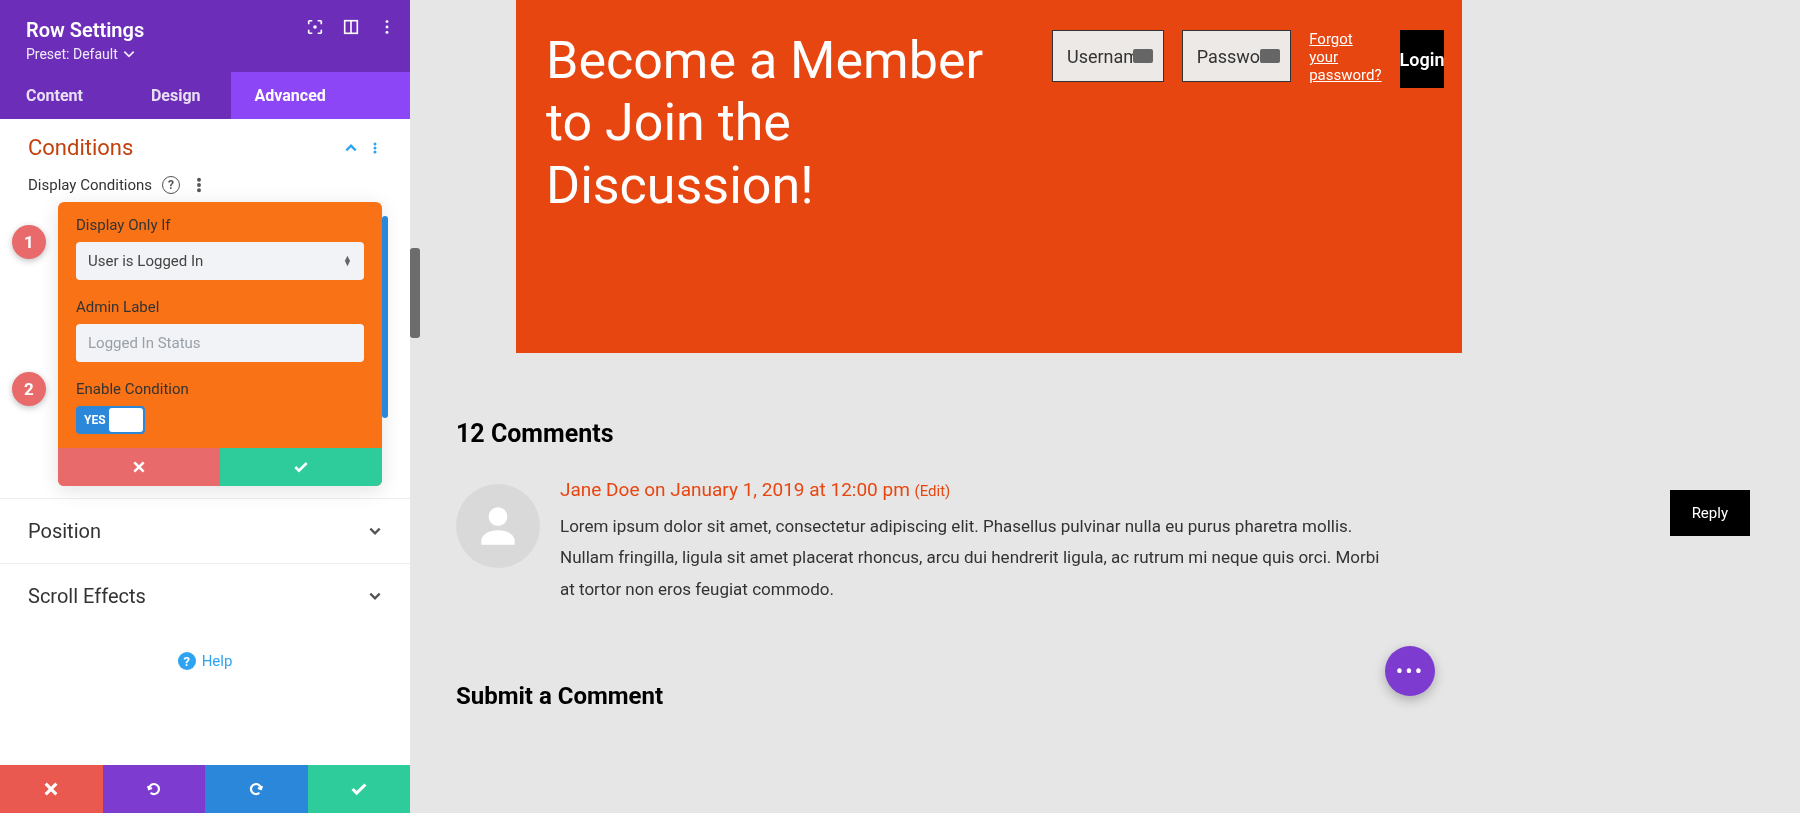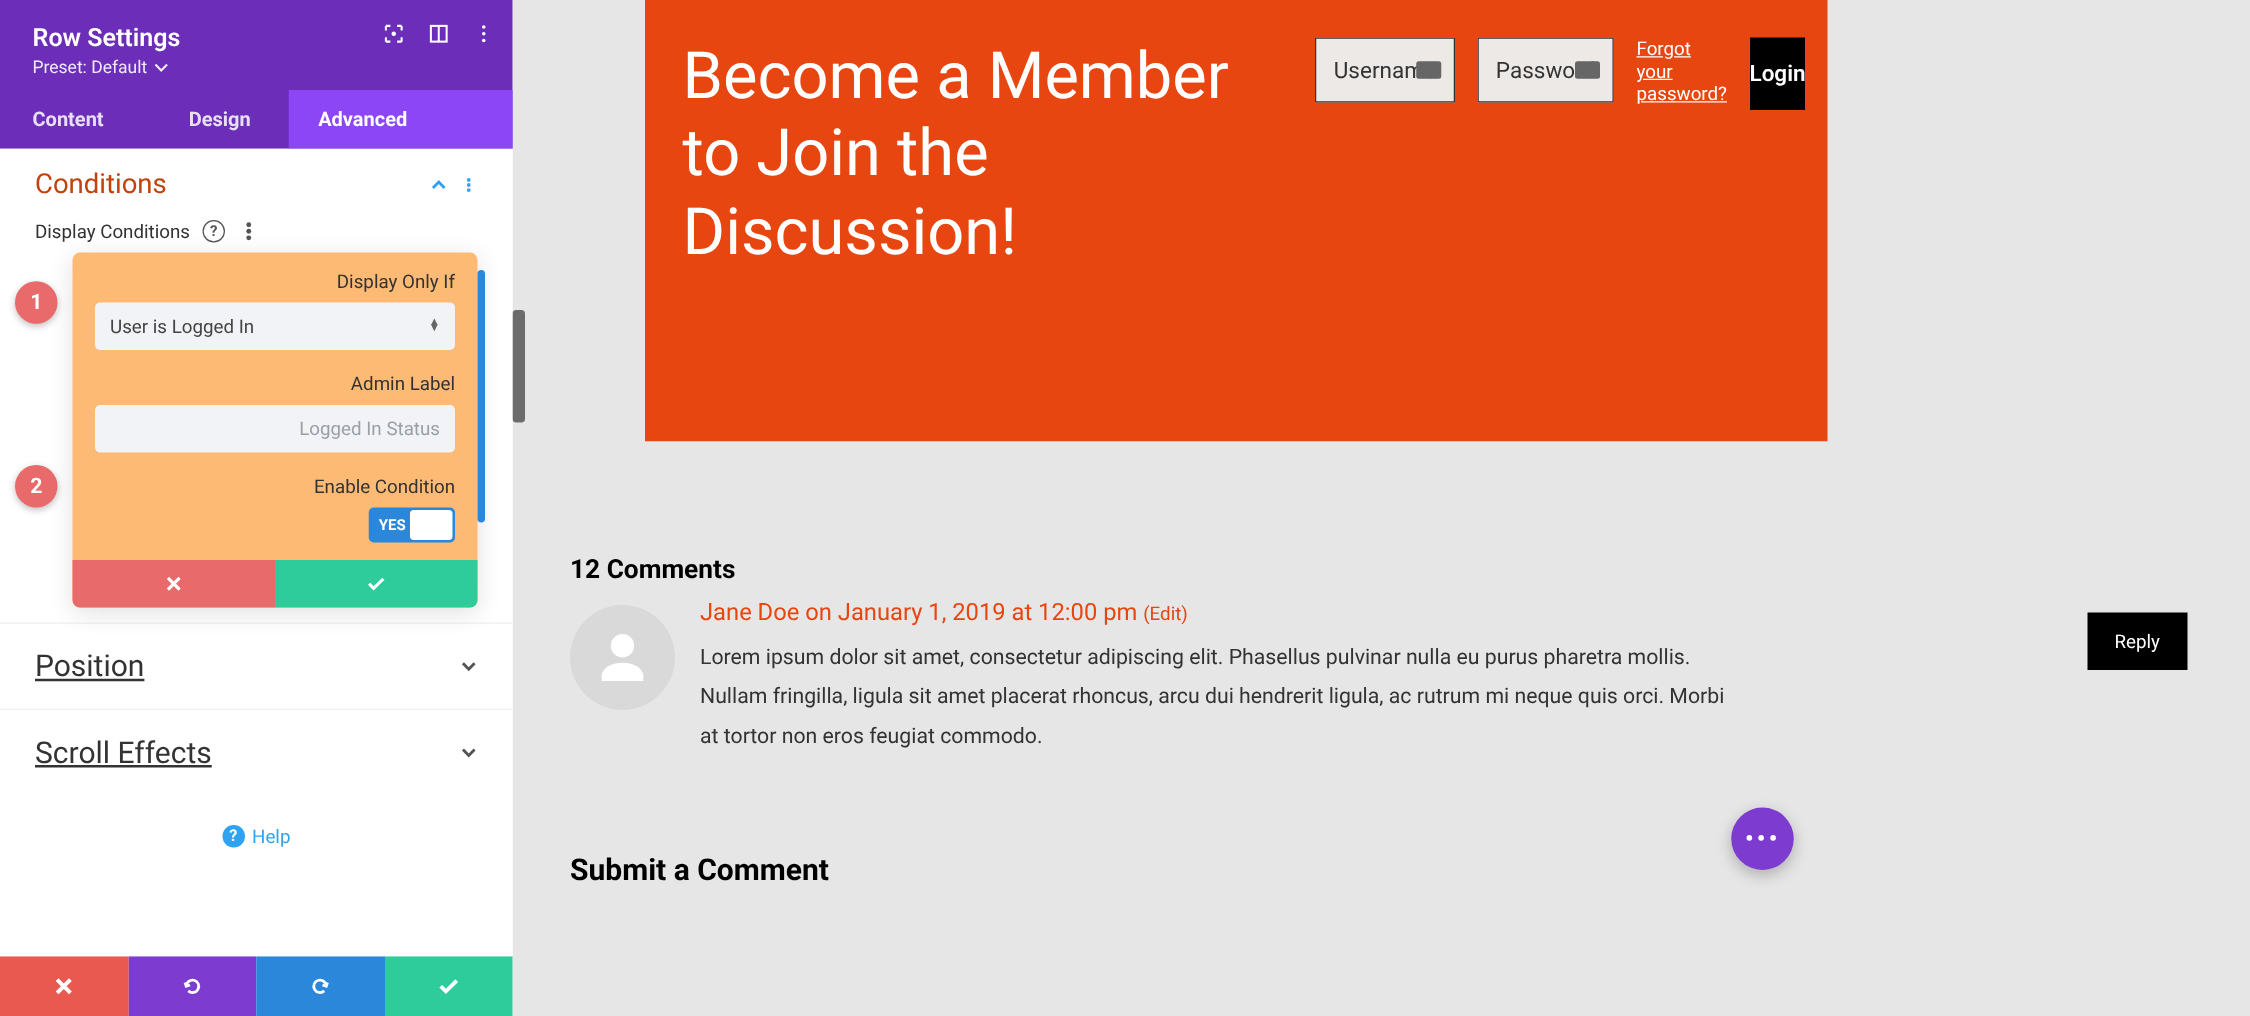--- a/index.html
+++ b/index.html
@@ -18,31 +18,31 @@
 .tab { flex: none; padding: 14px 24px; color: #fff; font-size: 16px; font-weight: 700; cursor: pointer; opacity: .85; }
 .tab:nth-child(1){ padding-left:26px; padding-right:38px; }
 .tab:nth-child(2){ padding-left:30px; padding-right:30px; }
 .tab.active { background: #8c46f5; opacity: 1; flex:1; }
 
 .panel-body { flex: 1; overflow: visible; background: #fff; position:relative; }
 
 .section { padding: 16px 28px 12px; }
 .section-head { display: flex; align-items: center; justify-content: space-between; cursor: pointer; }
 .section-title-open { color: #c2410c; font-size: 22px; }
-.section-title-closed { color: #333; font-size: 24px; text-decoration: underline; }
+.section-title-closed { color: #333; font-size: 20px; }
 .section-head-icons { display: flex; gap: 10px; align-items: center; color: #2ea3f2; }
 .chev { width: 14px; height: 14px; }
 
 .field-row { display:flex; align-items:center; gap:10px; margin-top:16px; }
 .field-label { font-size:15px; color:#333; }
 .help-ic, .more-ic { width:18px; height:18px; display:inline-flex; align-items:center; justify-content:center; border-radius:50%; color:#555; cursor:pointer; }
 .help-ic { border:1.5px solid #555; font-size:12px; font-weight:700; }
 
 
-.condition-card { position:relative; margin: 8px 0 0 30px; background:#fdba74; border-radius:6px; box-shadow: 0 4px 20px rgba(0,0,0,.12); padding: 14px 18px 0; text-align: right; }
+.condition-card { position:relative; margin: 8px 0 0 30px; background:#f97316; border-radius:6px; box-shadow: 0 4px 20px rgba(0,0,0,.12); padding: 14px 18px 0; }
 .condition-card::after { content:""; position:absolute; right:-6px; top:14px; bottom:68px; width:6px; background:#2b87da; border-radius:3px; }
 .card-label { font-size:15px; color:#333; margin-bottom:8px; }
 .select { width:100%; background:#f1f3f6; border:none; border-radius:4px; padding:10px 12px; font-size:15px; color:#444; display:flex; align-items:center; justify-content:space-between; cursor:pointer; margin-bottom:18px; }
 .sel-caret { display:flex; flex-direction:column; line-height:5px; font-size:9px; color:#666; }
 .textish { width:100%; background:#f1f3f6; border:none; border-radius:4px; padding:10px 12px; font-size:15px; color:#9aa0a8; margin-bottom:18px; }
 .toggle { display:inline-flex; align-items:center; background:#2b87da; border-radius:4px; height:28px; padding:2px; cursor:pointer; width:69px; position:relative; margin-bottom:14px; }
 .toggle-text { color:#fff; font-size:12px; font-weight:700; padding:0 6px; }
 .toggle-knob { position:absolute; right:2px; top:2px; width:34px; height:24px; background:#fff; border-radius:3px; }
 
 .card-actions { display:flex; margin:0 -18px; }
@@ -69,21 +69,21 @@
 
 .orange-box { position:absolute; left:106px; top:0; width:946px; height:353px; background:#e84610; display:flex; }
 .orange-left { flex:1; padding:30px; }
 .orange-title { color:#fff; font-size:52px; font-weight:400; line-height:1.2; }
 .orange-right { width:410px; padding:30px 28px 30px 0; display:flex; gap:18px; }
 .login-input { position:relative; background:#ede9e6; border:1px solid #333; height:52px; display:flex; align-items:center; padding:0 14px; font-size:18px; color:#333; }
 .pw-dots { position:absolute; right:10px; width:20px; height:14px; background:#666; border-radius:2px; }
 .forgot { color:#fff; text-decoration:underline; font-size:15px; cursor:pointer; }
 .login-btn { background:#000; color:#fff; height:58px; display:flex; align-items:center; justify-content:center; font-size:18px; font-weight:600; cursor:pointer; }
 
-.comments-title { position:absolute; left:46px; top:444px; font-size:21px; font-weight:700; color:#000; }
+.comments-title { position:absolute; left:46px; top:419px; font-size:25px; font-weight:700; color:#000; }
 .comment { position:absolute; left:46px; top:478px; right:50px; display:flex; gap:20px; }
 .avatar { width:84px; height:84px; border-radius:50%; background:#d9d9d9; display:flex; align-items:center; justify-content:center; flex:none; margin-top:6px; }
 .avatar svg { width:50px; height:50px; fill:#fff; }
 .comment-body { flex:1; }
 .comment-meta { font-size:19px; color:#e84610; }
 .comment-meta .edit { color:#e84610; font-size:15px; cursor:pointer; }
 .comment-text { font-size:17px; color:#333; line-height:1.85; margin-top:10px; width:820px; }
 .reply-btn { position:absolute; right:50px; top:490px; background:#000; color:#fff; padding:14px 22px; font-weight:400; cursor:pointer; font-size:15px;margin-left:12px; }
 
 .submit-title { position:absolute; left:46px; top:682px; font-size:24px; font-weight:700; color:#000; }

